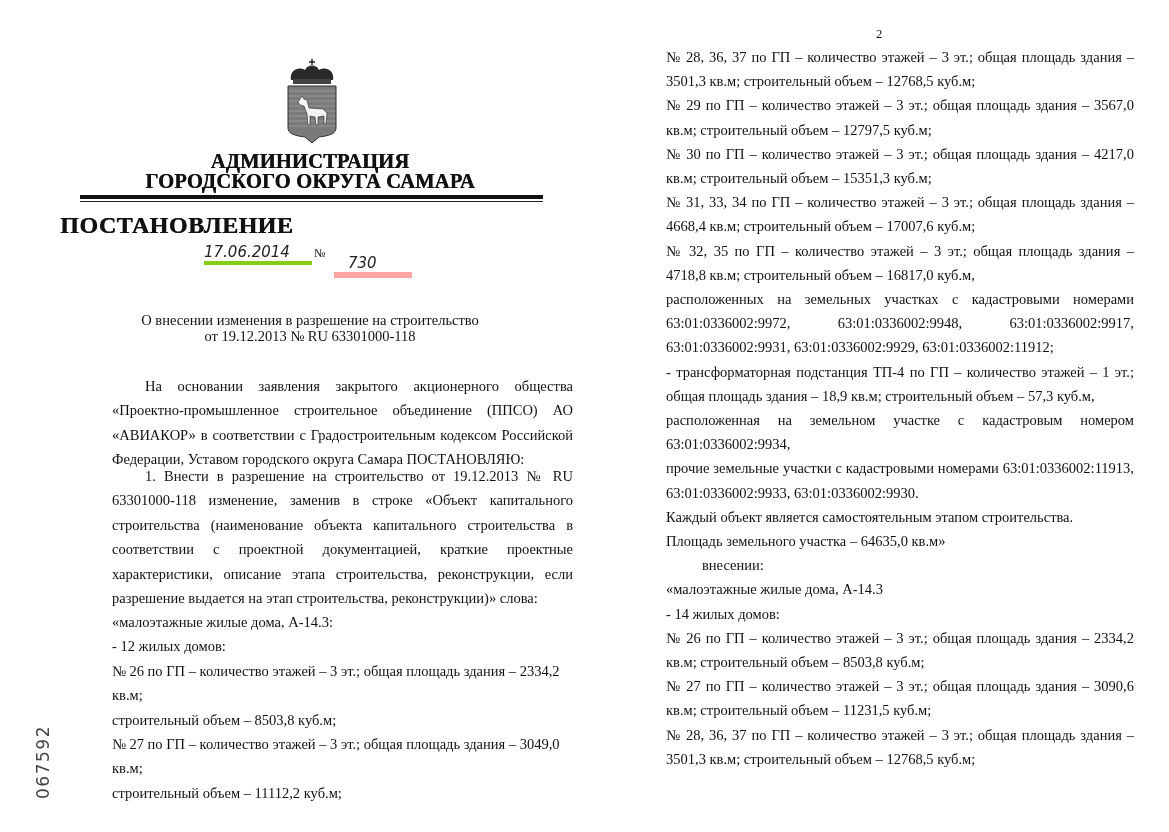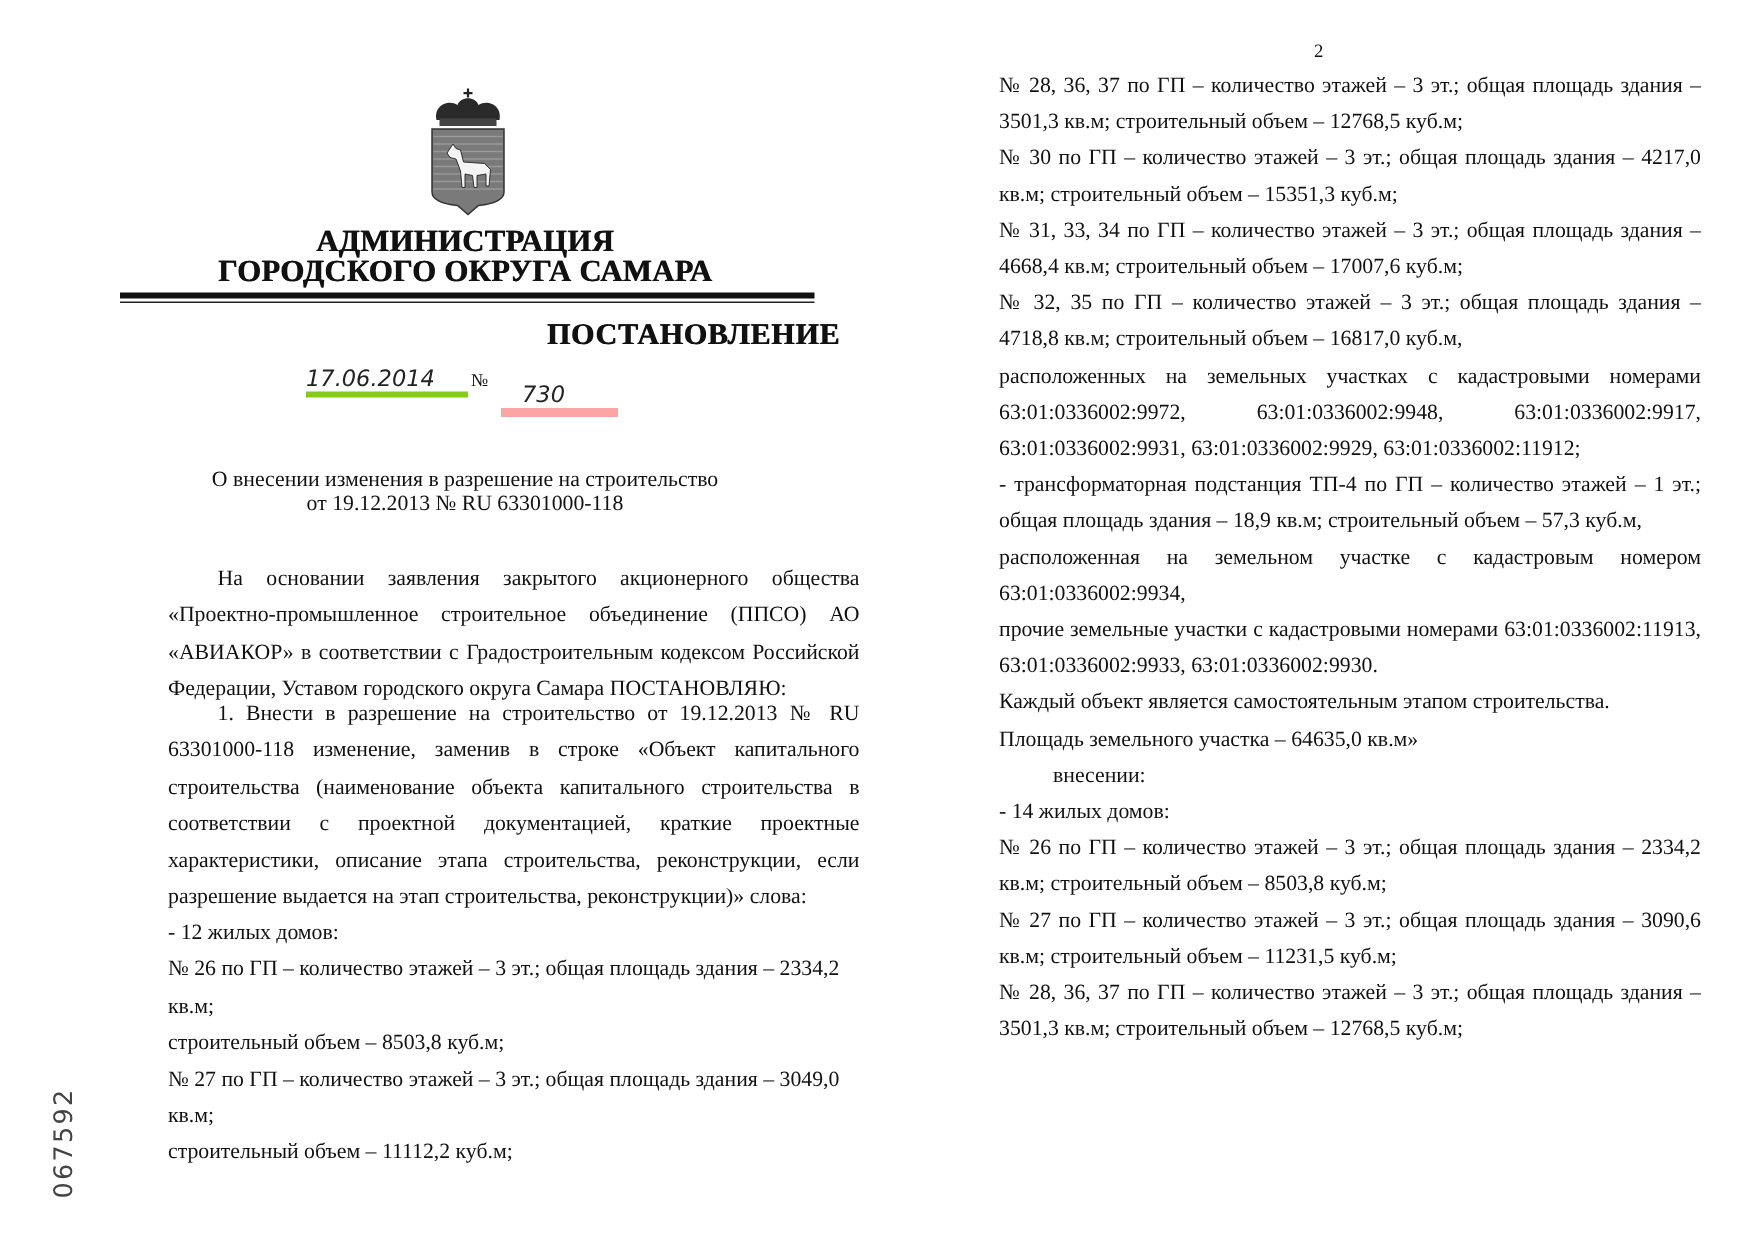--- a/index.html
+++ b/index.html
@@ -14,22 +14,22 @@
 
   .org { position:absolute; left:60px; width:500px; text-align:center;
          font-weight:bold; font-size:20.5px; letter-spacing:0.2px; line-height:22px;
          text-shadow:0.4px 0 0 #111; }
   .org.l1 { top:150px; }
   .org.l2 { top:170px; }
 
   .rule-thick { position:absolute; left:80px; top:195px; width:463px; height:4px; background:#111; }
   .rule-thin { position:absolute; left:80px; top:201px; width:463px; height:1px; background:#222; }
 
-  .doc-type { position:absolute; left:60px; top:212px; width:500px; text-align:right;
-              font-weight:bold; font-size:20px; letter-spacing:0.5px; text-shadow:0.5px 0 0 #111; }
+  .doc-type { position:absolute; left:60px; top:212px; width:500px; text-align:left;
+              font-weight:bold; font-size:24px; letter-spacing:0.5px; text-shadow:0.5px 0 0 #111; }
 
   .date-line { position:absolute; left:200px; top:243px; width:215px; height:20px; }
   .date-line .hand { font-family:"DejaVu Sans", sans-serif; font-style:italic; font-size:15px; color:#222; }
   .date-line .date { position:absolute; left:4px; top:0; width:108px; border-bottom:4px solid #84cc16; }
   .date-line .no { position:absolute; left:114px; top:3px; font-size:12px; }
   .date-line .num { position:absolute; left:134px; top:11px; width:78px; border-bottom:6px solid #fca5a5; padding-left:14px; box-sizing:border-box; }
 
   .subject { position:absolute; left:60px; top:312px; width:500px; text-align:center;
              font-size:14.5px; line-height:16px; }
 
@@ -94,45 +94,48 @@
 
   <div class="para" style="top:374px;">
     <p class="indent">На основании заявления закрытого акционерного общества «Проектно-промышленное строительное объединение (ППСО) АО «АВИАКОР» в соответствии с Градостроительным кодексом Российской Федерации, Уставом городского округа Самара  ПОСТАНОВЛЯЮ:</p>
   </div>
 
   <div class="para" style="top:464px;">
     <p class="indent">1. Внести в разрешение на строительство от 19.12.2013 № RU 63301000-118 изменение, заменив в строке «Объект капитального строительства (наименование объекта капитального строительства в соответствии с проектной документацией, краткие проектные характеристики, описание этапа строительства, реконструкции, если разрешение выдается на этап строительства, реконструкции)» слова:</p>
   </div>
 
   <div class="para" style="top:610px; text-align:left;">
+    <p>«малоэтажные жилые дома, А-14.3:</p>
     <p>- 12 жилых домов:</p>
     <p>№ 26 по ГП – количество этажей – 3 эт.; общая площадь здания – 2334,2 кв.м;</p>
     <p>строительный объем – 8503,8 куб.м;</p>
     <p>№ 27 по ГП – количество этажей – 3 эт.; общая площадь здания – 3049,0 кв.м;</p>
     <p>строительный объем – 11112,2 куб.м;</p>
   </div>
 
   <div class="stamp">
     <span>067592</span>
   </div>
 </div>
 
 <div class="page" id="page-right">
   <div class="pageno">2</div>
 
   <div class="right-col" style="top:45px;">
     <p>№ 28, 36, 37 по ГП – количество этажей – 3 эт.; общая площадь здания – 3501,3 кв.м; строительный объем – 12768,5 куб.м;</p>
+    <p>№ 29 по ГП – количество этажей – 3 эт.; общая площадь здания – 3567,0 кв.м; строительный объем – 12797,5 куб.м;</p>
     <p>№ 30 по ГП – количество этажей – 3 эт.; общая площадь здания – 4217,0 кв.м; строительный объем – 15351,3 куб.м;</p>
     <p>№ 31, 33, 34 по ГП – количество этажей – 3 эт.; общая площадь здания – 4668,4 кв.м; строительный объем – 17007,6 куб.м;</p>
     <p>№ 32, 35 по ГП – количество этажей – 3 эт.; общая площадь здания – 4718,8 кв.м; строительный объем – 16817,0 куб.м,</p>
     <p>расположенных на земельных участках с кадастровыми номерами 63:01:0336002:9972, 63:01:0336002:9948, 63:01:0336002:9917, 63:01:0336002:9931, 63:01:0336002:9929, 63:01:0336002:11912;</p>
     <p>- трансформаторная подстанция ТП-4 по ГП – количество этажей – 1 эт.; общая площадь здания – 18,9 кв.м; строительный объем – 57,3 куб.м,</p>
     <p>расположенная на земельном участке с кадастровым номером 63:01:0336002:9934,</p>
     <p>прочие земельные участки с кадастровыми номерами  63:01:0336002:11913, 63:01:0336002:9933, 63:01:0336002:9930.</p>
     <p>Каждый объект является самостоятельным этапом строительства.</p>
     <p>Площадь земельного участка – 64635,0 кв.м»</p>
     <p style="padding-left:36px;">внесении:</p>
+    <p>«малоэтажные жилые дома, А-14.3</p>
     <p>- 14 жилых домов:</p>
     <p>№ 26 по ГП – количество этажей – 3 эт.; общая площадь здания – 2334,2 кв.м; строительный объем – 8503,8 куб.м;</p>
     <p>№ 27 по ГП – количество этажей – 3 эт.; общая площадь здания – 3090,6 кв.м; строительный объем – 11231,5 куб.м;</p>
     <p>№ 28, 36, 37 по ГП – количество этажей – 3 эт.; общая площадь здания – 3501,3 кв.м; строительный объем – 12768,5 куб.м;</p>
   </div>
 </div>
 
 </body></html>

